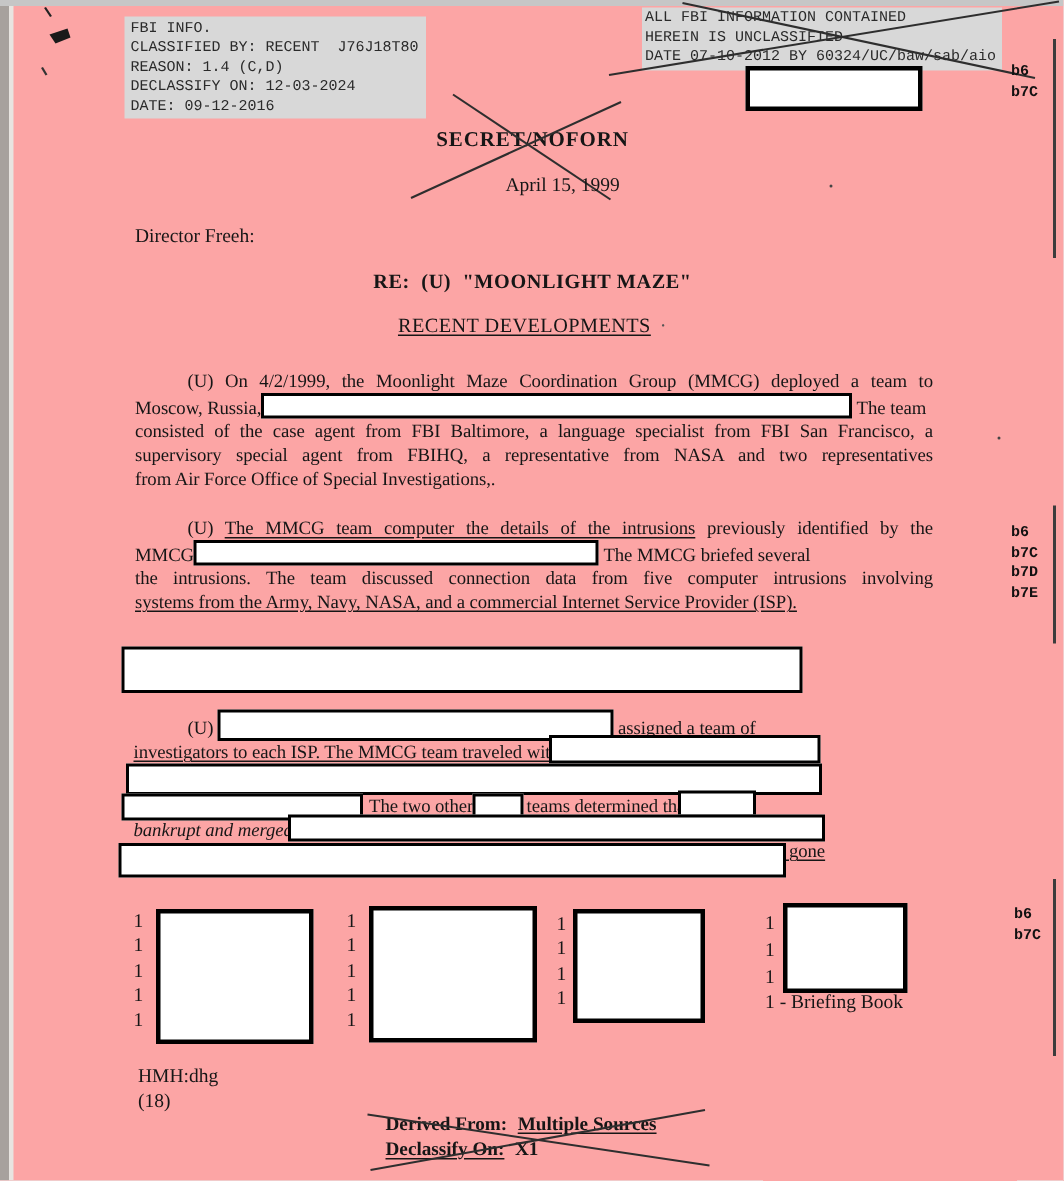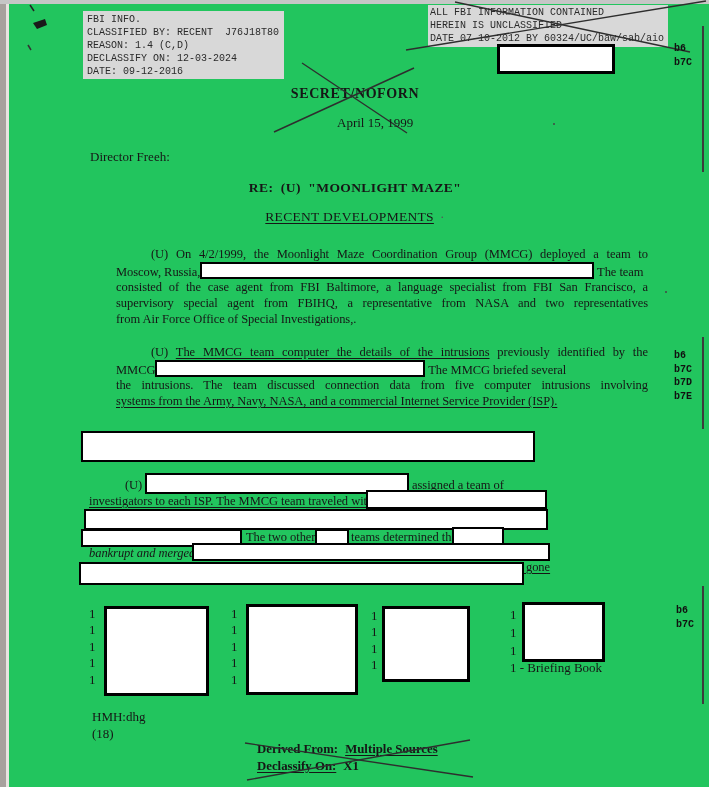--- a/index.html
+++ b/index.html
@@ -1,16 +1,16 @@
 <!DOCTYPE html>
 <html><head>
 <meta charset="utf-8">
 <style>
   html,body{margin:0;padding:0;background:#e9e9e9;}
-  .page{position:relative;width:709px;height:787px;background:#22c55e;overflow:hidden;
+  .page{position:relative;width:709px;height:787px;background:#fca5a5;overflow:hidden;
         font-family:"Liberation Serif", serif;color:#161616;}
   
   .edge-left{position:absolute;left:0;top:0;width:6px;height:787px;background:#a7a19d;}
   .edge-left2{position:absolute;left:6px;top:0;width:3px;height:787px;background:#e8e4e0;}
   .edge-top{position:absolute;left:0;top:0;width:709px;height:4px;background:#c6c6c6;}
   .edge-right{position:absolute;width:2px;background:#3c3c3c;}
   .speck{position:absolute;width:2px;height:2px;background:#444;border-radius:50%;}
   
   .monoblk{position:absolute;font-family:"Liberation Mono", monospace;font-size:10px;
            line-height:13px;color:#2a2a2a;background:#d8d8d8;}
@@ -22,21 +22,21 @@
           font-weight:bold;font-size:14px;letter-spacing:.6px;}
   .docdate{position:absolute;left:337px;top:115px;font-size:13px;}
   .salutation{position:absolute;left:90px;top:149px;font-size:13px;}
   .subject{position:absolute;left:90px;top:180px;width:530px;text-align:center;
            font-weight:bold;font-size:13.5px;letter-spacing:.4px;white-space:pre;}
   .secthead{position:absolute;left:90px;top:209px;width:530px;text-align:center;
             font-size:13.5px;letter-spacing:.3px;}
   .u{text-decoration:underline;text-underline-offset:2px;}
   .hmark{margin-left:6px;color:#555;}
   
-  .para{position:absolute;width:532px;font-size:12.5px;letter-spacing:-.05px;margin-left:26px;}
+  .para{position:absolute;width:532px;font-size:12.5px;letter-spacing:-.05px;}
   .para .line{line-height:16.3px;height:16.3px;}
   .just{text-align:justify;text-align-last:justify;}
   .nw{white-space:nowrap;}
   .indent{text-indent:35px;}
   
   .rbox{position:absolute;border:2px solid #000;background:#fff;}
   .rbox.th{border-width:3px;}
   .ribox{display:inline-block;border:2px solid #000;background:#fff;height:13px;vertical-align:-3px;}
   
   .atext{position:absolute;font-size:12.5px;letter-spacing:-.05px;line-height:14px;white-space:nowrap;}

